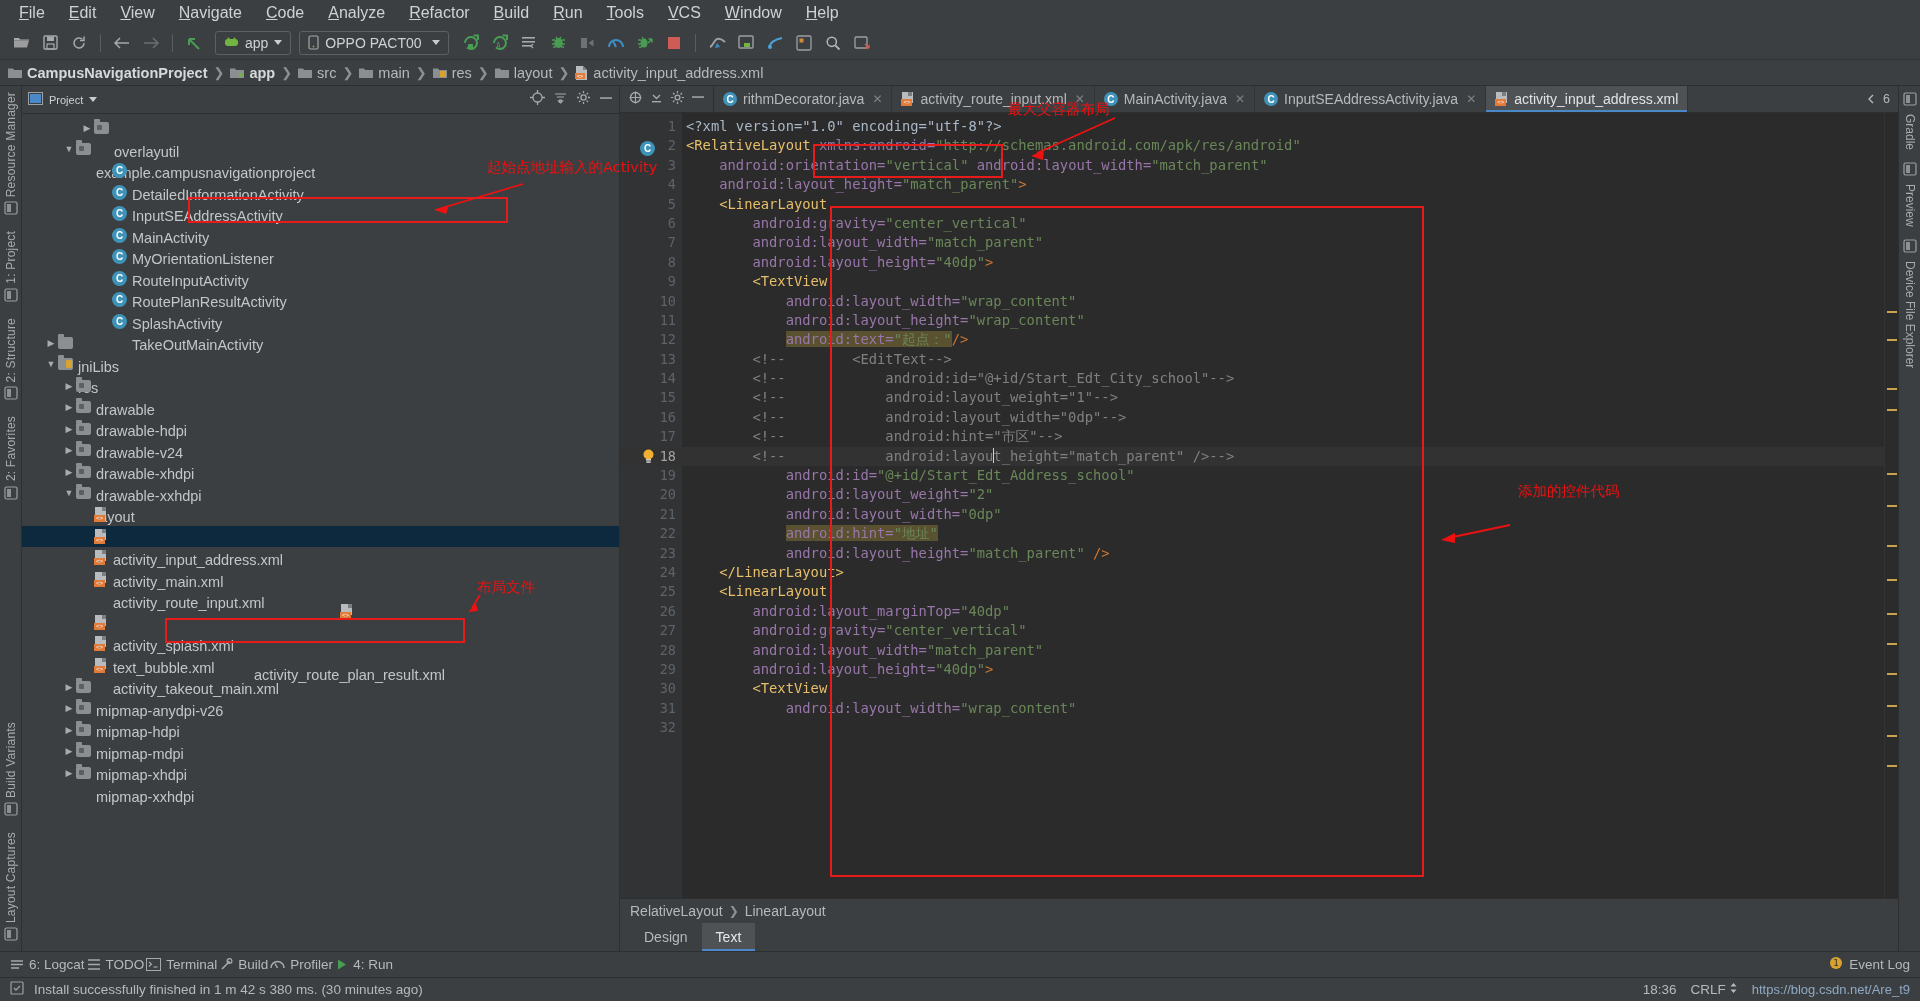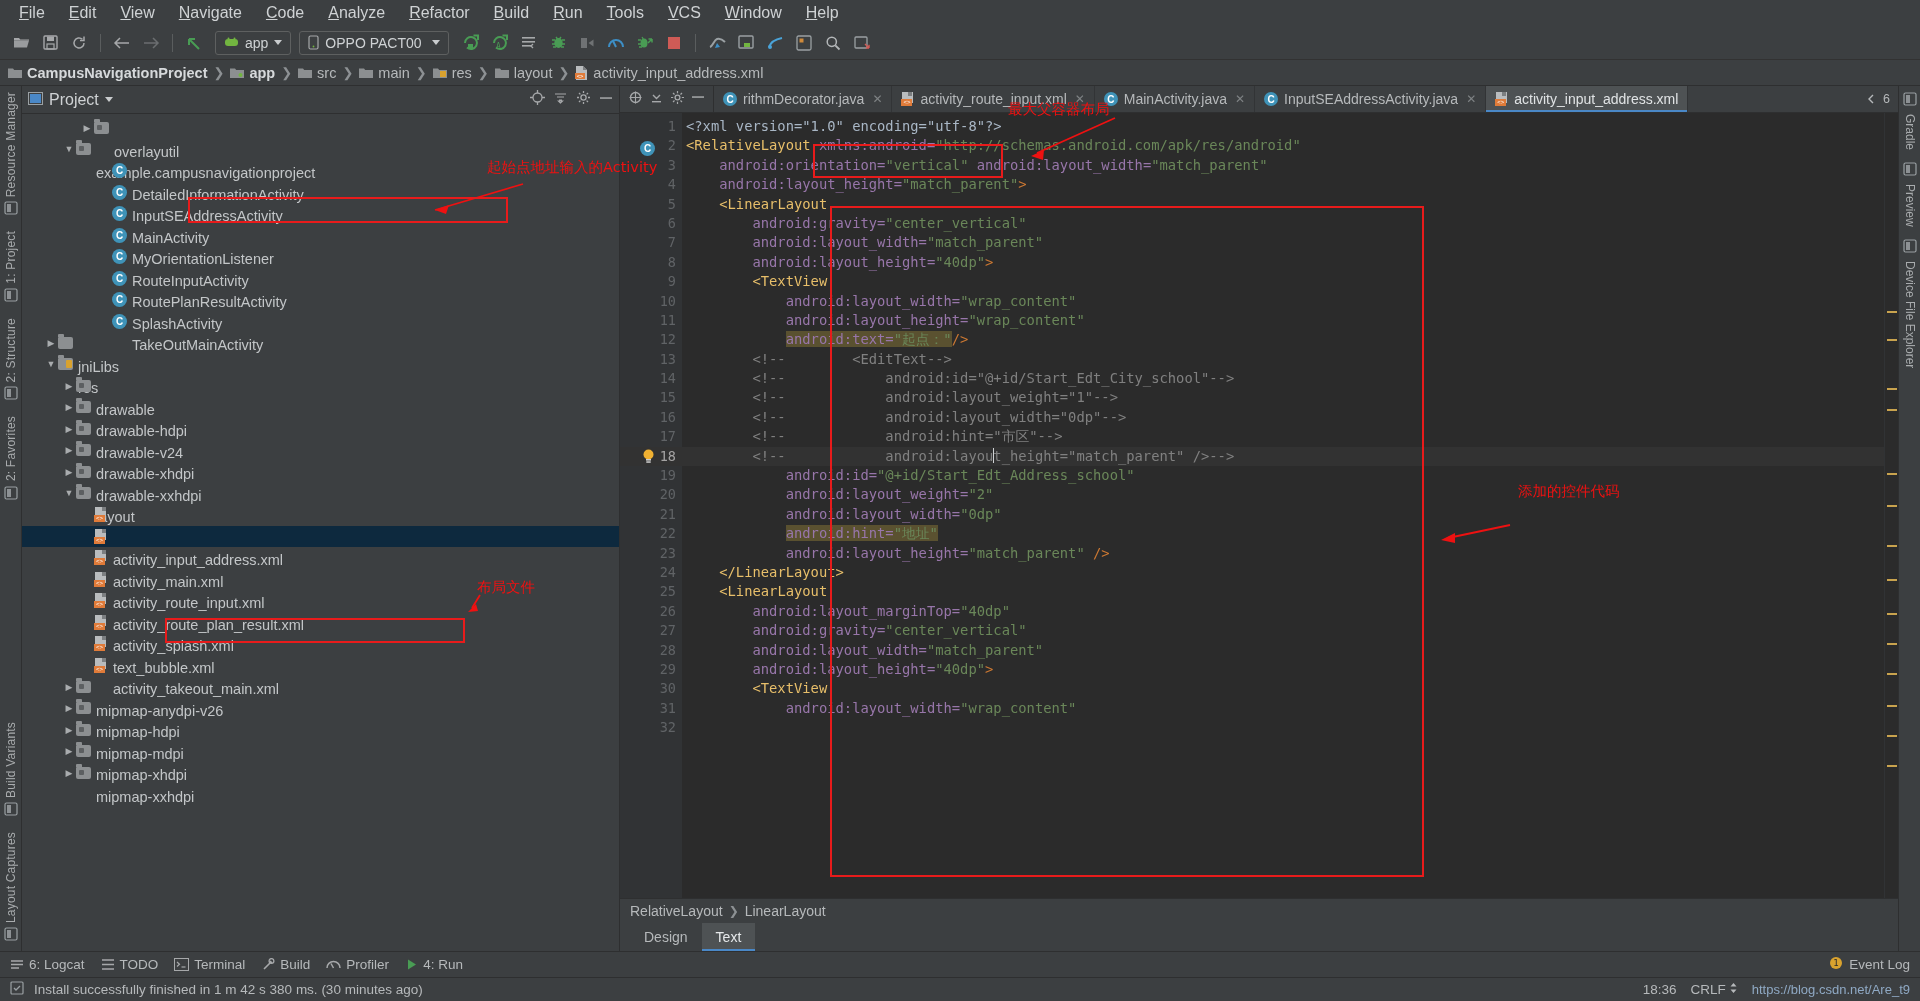--- a/index.html
+++ b/index.html
@@ -74,21 +74,21 @@
 
   
   .project-panel {
     width: 598px; background: #3c3f41; display: flex; flex-direction: column;
     border-right: 1px solid #2e2f30; flex: 0 0 598px; min-height: 0;
   }
   .pp-header {
     height: 28px; display: flex; align-items: center; padding: 0 6px; gap: 6px;
     border-bottom: 1px solid #2e2f30; flex: 0 0 28px;
   }
-  .pp-title { font-size: 16px; color: #cfd2d4; }
+  .pp-title { font-size: 11px; color: #cfd2d4; }
   .pp-tree { flex: 1; overflow: hidden; position: relative; padding-top: 3px; font-size: 14.5px; }
   .trow {
     height: 21.5px; display: flex; align-items: center; white-space: nowrap; position: relative;
     padding-left: 4px;
   }
   .trow.sel { background: #0d293e; }
   .twist { width: 14px; display: inline-block; text-align: center; font-size: 9px; color: #a9acae; flex: 0 0 14px; }
   .tlabel { color: #c3c6c8; margin-top: 48px; }
   .ticon { margin-right: 5px; display: inline-flex; align-items: center; flex: 0 0 auto; }
 
@@ -669,21 +669,21 @@
             <span class="twist"></span>
             <span class="ticon">
               <span class="ic-xml">
                 <span class="sheet"></span>
                 <span class="corner"></span>
                 <span class="badge">&lt;&gt;</span>
               </span>
             </span>
             <span class="tlabel">activity_route_input.xml</span>
           </div>
-          <div class="trow" style="padding-left: 58px;">
+          <div class="trow" style="padding-left: 58px; flex-direction: column;">
             <span class="twist"></span>
             <span class="ticon">
               <span class="ic-xml">
                 <span class="sheet"></span>
                 <span class="corner"></span>
                 <span class="badge">&lt;&gt;</span>
               </span>
             </span>
             <span class="tlabel">activity_route_plan_result.xml</span>
           </div>
@@ -985,21 +985,21 @@
           <span><svg width="14" height="14" viewBox="0 0 14 14">
               <rect x="1" y="1" width="12" height="12" rx="1.5" fill="none" stroke="#9aa0a3" stroke-width="1.2"></rect>
               <rect x="3" y="3" width="4" height="8" fill="#8d9194"></rect>
             </svg></span>
           <span class="vtxt-r">Device File Explorer</span>
         </div>
       </div>
   </div>
 
   <div class="toolwin">
-    <div id="toolwin-items" style="display:flex;gap:16px;align-items:center;">
+    <div id="toolwin-items" style="display:flex;gap:2px;align-items:center;">
         <div class="tw">
           <span style="display: inline-flex;">
             <svg width="14" height="13" viewBox="0 0 14 13">
               <path d="M1 3h12M1 6.5h12M1 10h8" stroke="#a6a8aa" stroke-width="1.4"></path>
             </svg>
           </span>
           <span>6: Logcat</span>
         </div>
         <div class="tw">
           <span style="display: inline-flex;">

